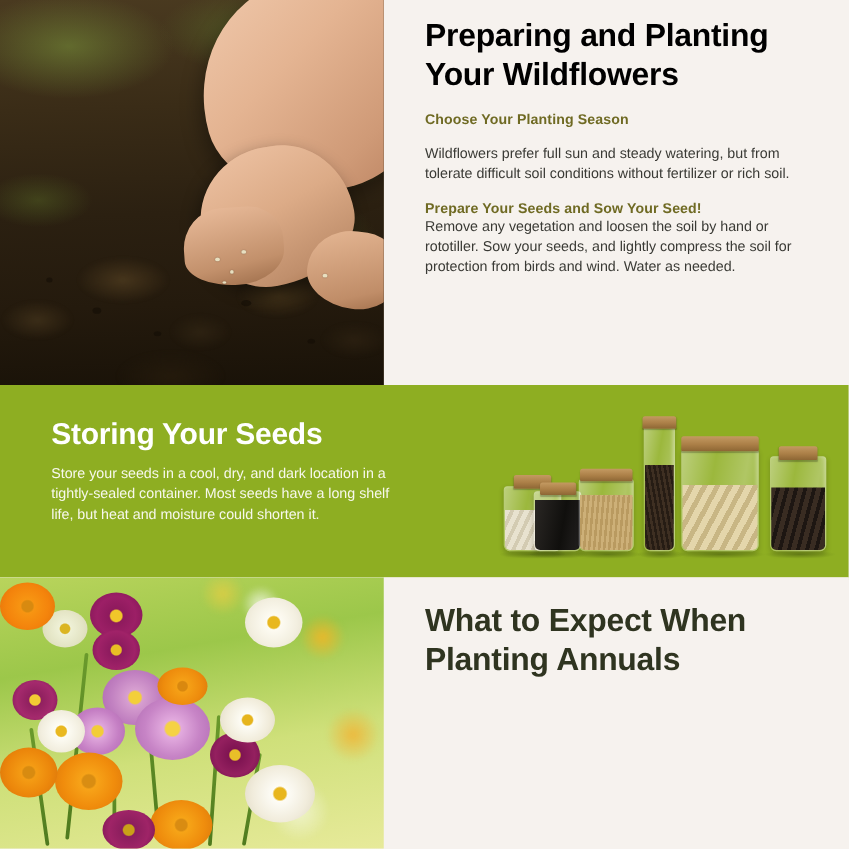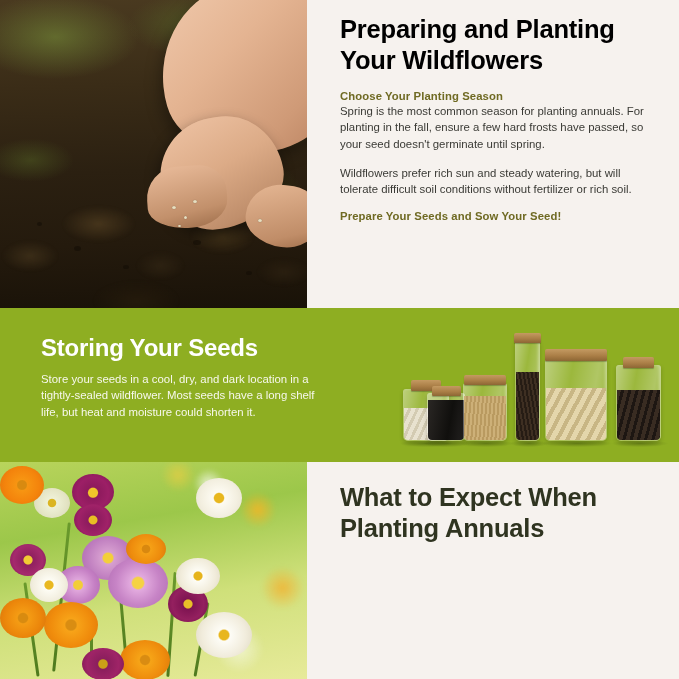--- a/index.html
+++ b/index.html
@@ -319,38 +319,38 @@
       <div class="seed-bit" style="left:63%;top:65%;width:4px;height:3px;"></div>
       <div class="seed-bit" style="left:58%;top:73%;width:3px;height:2px;"></div>
       <div class="seed-bit" style="left:84%;top:71%;width:4px;height:3px;"></div>
     </div>
 
     <div class="section-one-text">
       <h1 class="headline">Preparing and Planting Your Wildflowers</h1>
 
       <div class="sub-block">
         <h3 class="sub-head">Choose Your Planting Season</h3>
-        <p class="body-copy">Spring is the most common season for planting annuals. For planting in the fall, ensure a few hard frosts have passed, so your seed doesn't germinate until spring.</p>
       </div>
 
       <div class="sub-block">
-        <p class="body-copy">Wildflowers prefer rich sun and steady watering, but will tolerate difficult soil conditions without fertilizer or rich soil.</p>
+        <p class="body-copy">Wildflowers prefer full sun and steady watering, but from tolerate difficult soil conditions without fertilizer or rich soil.</p>
       </div>
 
       <div class="sub-block">
         <h3 class="sub-head">Prepare Your Seeds and Sow Your Seed!</h3>
+        <p class="body-copy">Remove any vegetation and loosen the soil by hand or rototiller. Sow your seeds, and lightly compress the soil for protection from birds and wind. Water as needed.</p>
       </div>
     </div>
   </div>
 
   <div class="section-two">
 
     <div class="section-two-text">
       <h2 class="headline-green">Storing Your Seeds</h2>
-      <p class="body-copy-green">Store your seeds in a cool, dry, and dark location in a tightly-sealed wildflower. Most seeds have a long shelf life, but heat and moisture could shorten it.</p>
+      <p class="body-copy-green">Store your seeds in a cool, dry, and dark location in a tightly-sealed container. Most seeds have a long shelf life, but heat and moisture could shorten it.</p>
     </div>
 
     <div class="jars">
 
       <div class="jar-shadow" style="left:14px;width:54px;"></div>
       <div class="jar" style="left:18px;width:46px;height:52px;">
         <div class="fill" style="height:32px;background:repeating-linear-gradient(115deg,#e8e2cf 0 4px,#d3cbb2 4px 7px);"></div>
       </div>
       <div class="cork" style="left:26px;bottom:60px;width:30px;height:11px;"></div>
 

